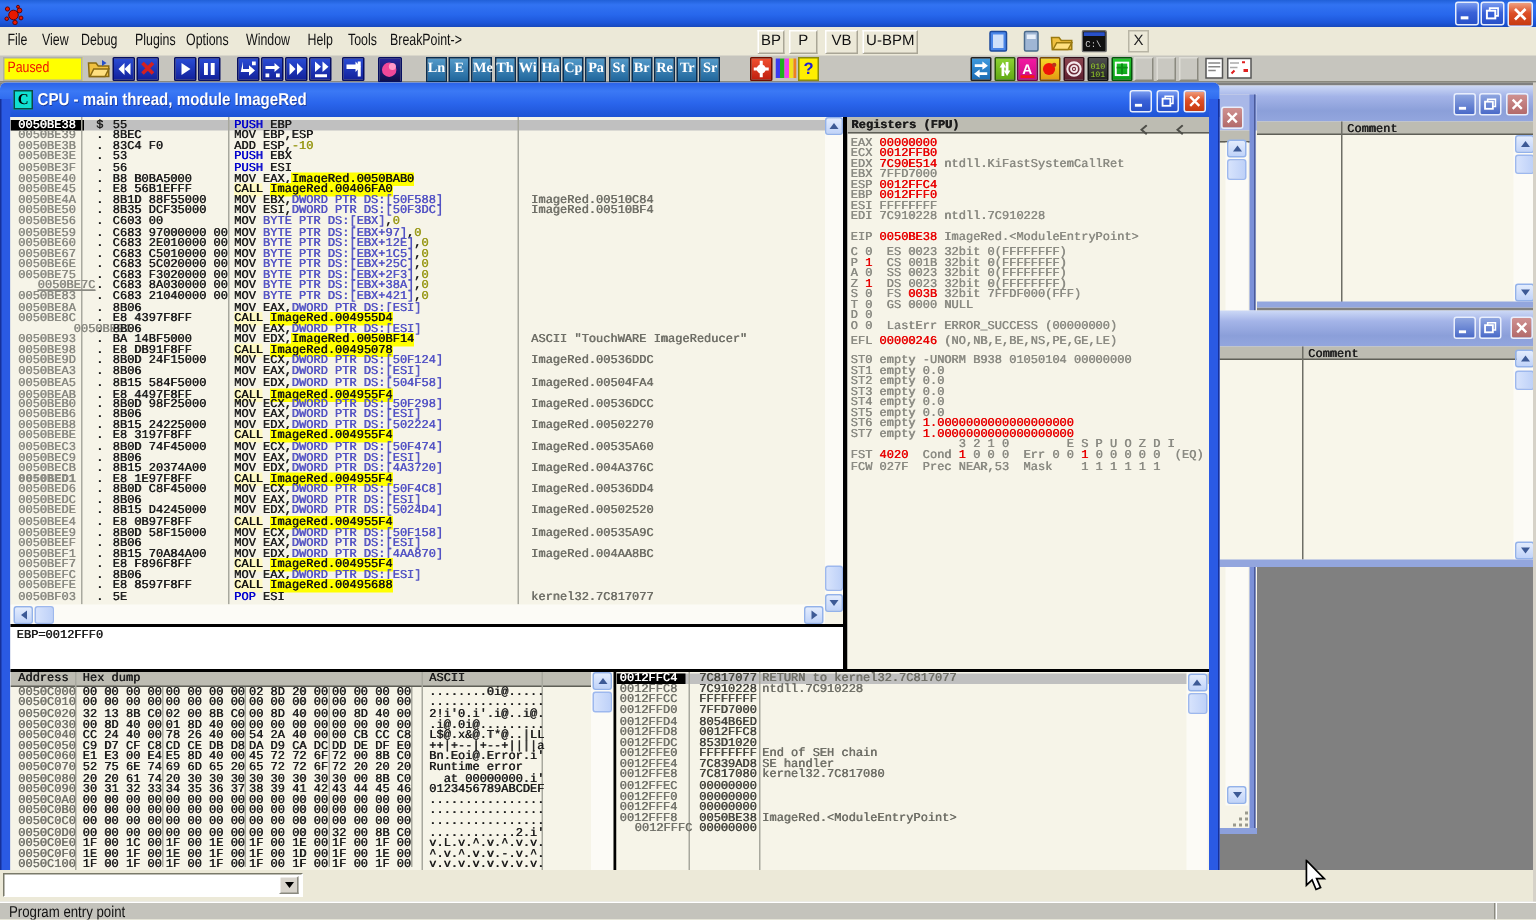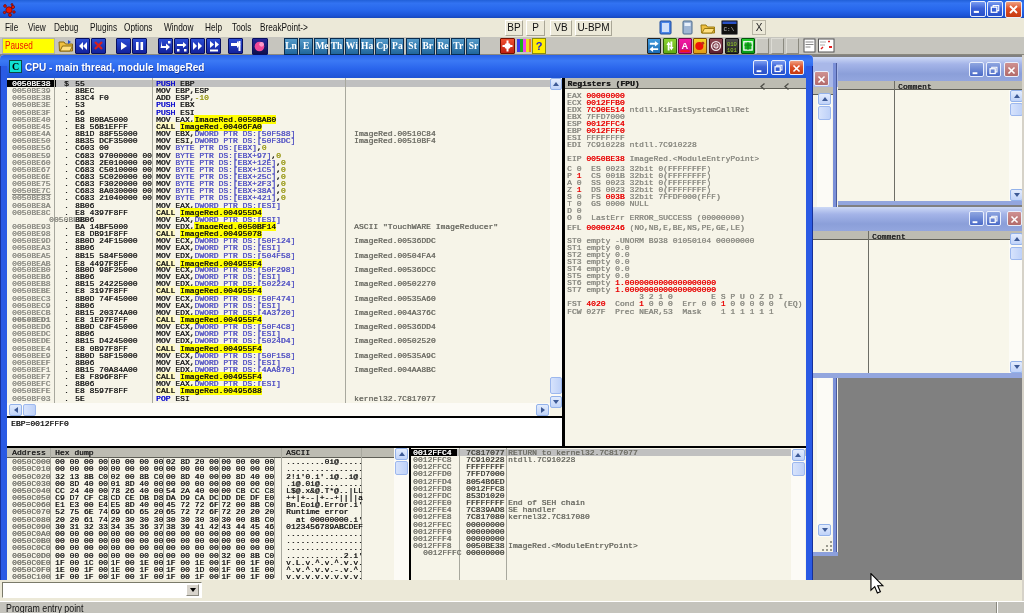--- a/index.html
+++ b/index.html
@@ -391,21 +391,21 @@
         <span class="blk" style="left:68px">C683 5C020000 00</span>
         <span style="left:149px"><b style="font-weight:normal;color:#1c1c1c">MOV </b><b class="prp" style="font-weight:normal">BYTE PTR DS:[EBX+25C]</b><b style="font-weight:normal;color:#1c1c1c">,</b><b class="olv" style="font-weight:normal">0</b></span>
       </div>
 <div class="mr" style="left:0;top:102.10px;width:543px">
         <span class="gray" style="left:5px;">0050BE75</span>
         <span class="blk" style="left:57px">.</span>
         <span class="blk" style="left:68px">C683 F3020000 00</span>
         <span style="left:149px"><b style="font-weight:normal;color:#1c1c1c">MOV </b><b class="prp" style="font-weight:normal">BYTE PTR DS:[EBX+2F3]</b><b style="font-weight:normal;color:#1c1c1c">,</b><b class="olv" style="font-weight:normal">0</b></span>
       </div>
 <div class="mr" style="left:0;top:109.25px;width:543px">
-        <span class="gray" style="left:5px;text-decoration:underline;">0050BE7C</span>
+        <span class="gray" style="left:18px;text-decoration:underline;">0050BE7C</span>
         <span class="blk" style="left:57px">.</span>
         <span class="blk" style="left:68px">C683 8A030000 00</span>
         <span style="left:149px"><b style="font-weight:normal;color:#1c1c1c">MOV </b><b class="prp" style="font-weight:normal">BYTE PTR DS:[EBX+38A]</b><b style="font-weight:normal;color:#1c1c1c">,</b><b class="olv" style="font-weight:normal">0</b></span>
       </div>
 <div class="mr" style="left:0;top:116.40px;width:543px">
         <span class="gray" style="left:5px;">0050BE83</span>
         <span class="blk" style="left:57px">.</span>
         <span class="blk" style="left:68px">C683 21040000 00</span>
         <span style="left:149px"><b style="font-weight:normal;color:#1c1c1c">MOV </b><b class="prp" style="font-weight:normal">BYTE PTR DS:[EBX+421]</b><b style="font-weight:normal;color:#1c1c1c">,</b><b class="olv" style="font-weight:normal">0</b></span>
       </div>

